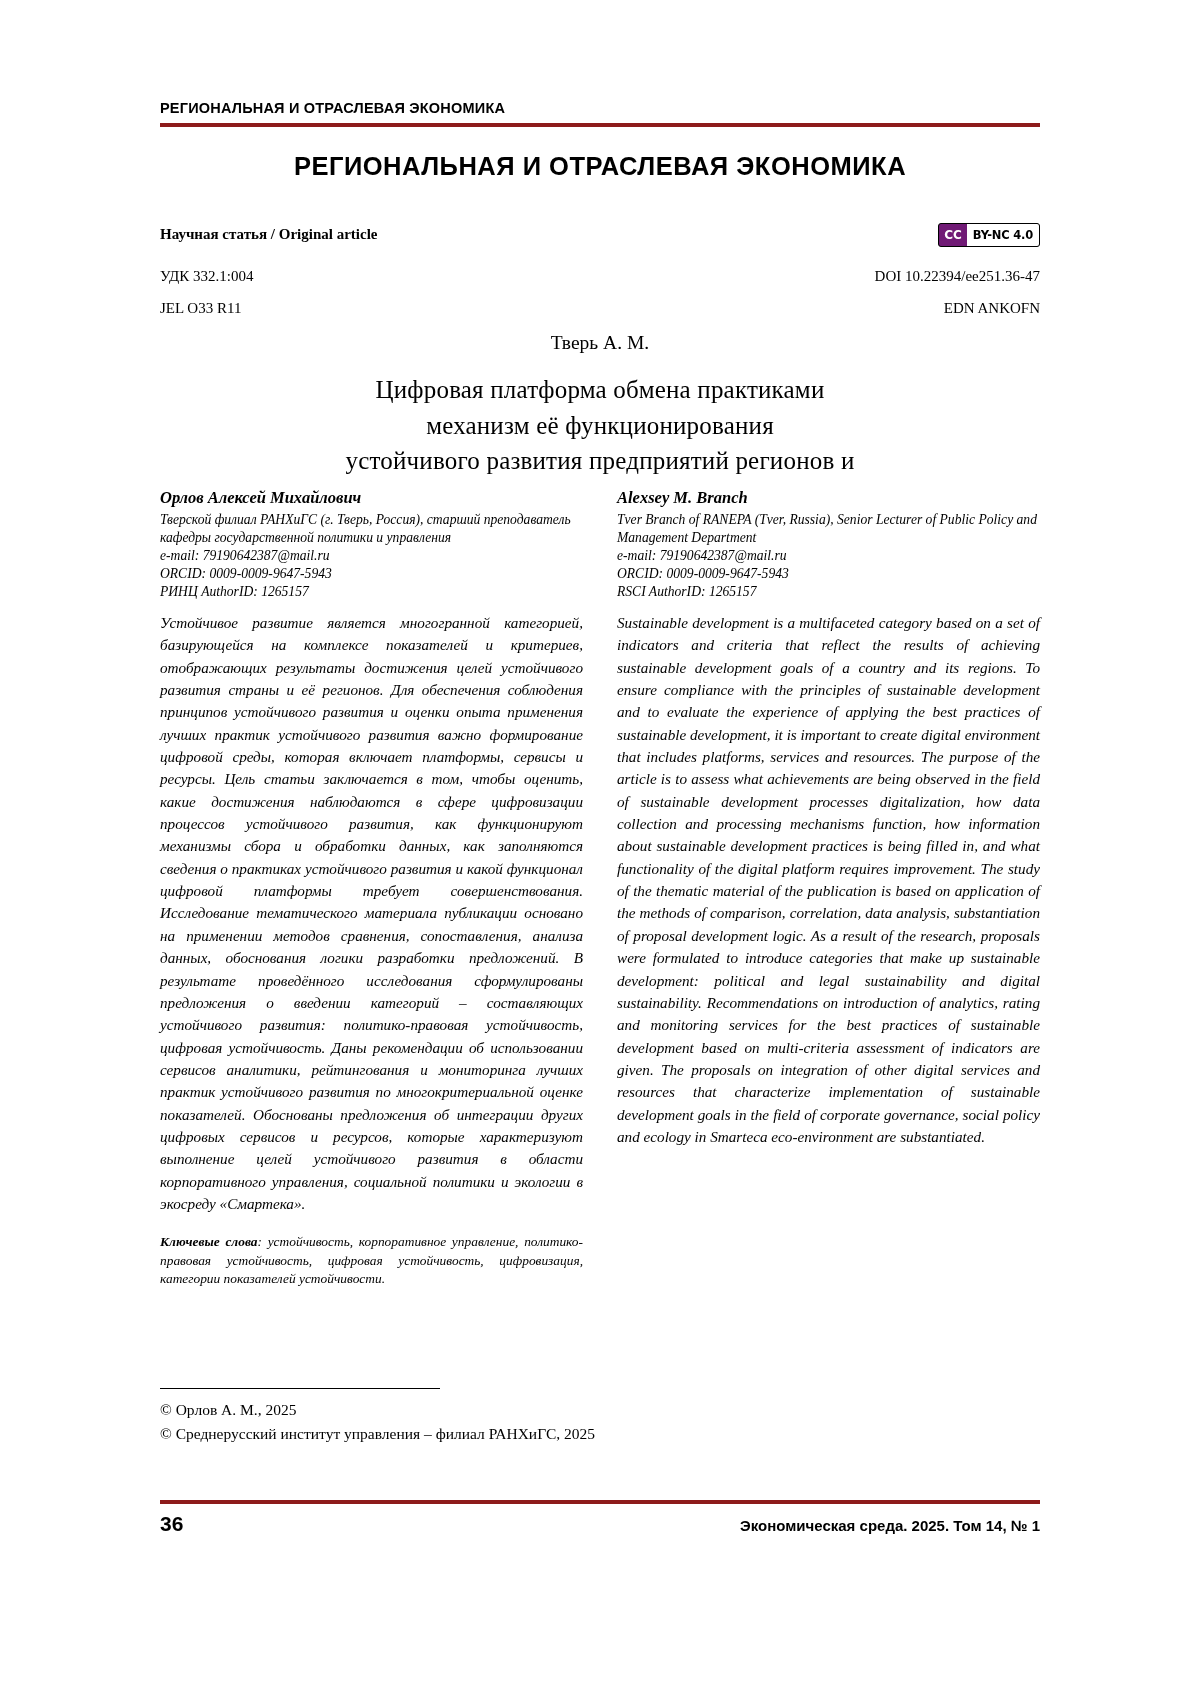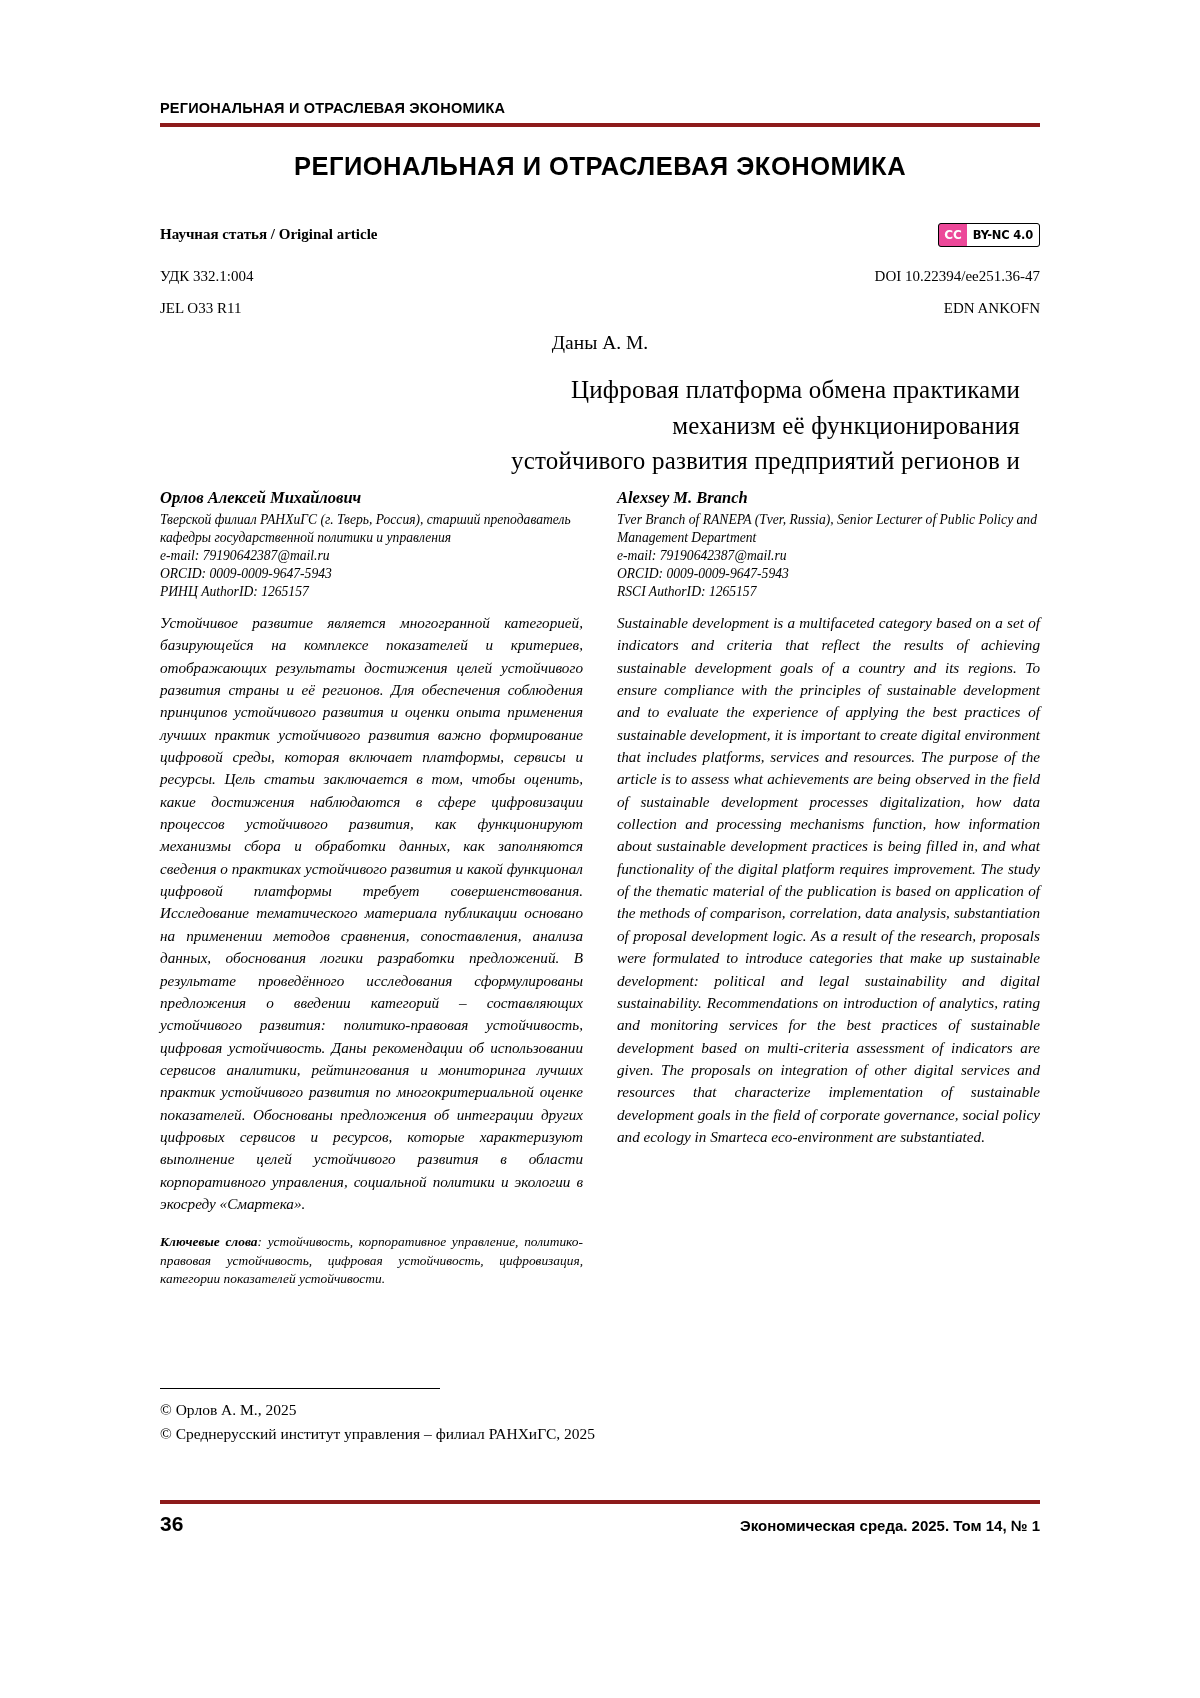--- a/index.html
+++ b/index.html
@@ -73,21 +73,21 @@
     top: 223px;
     display: flex;
     align-items: stretch;
     height: 22px;
     border: 1px solid #000;
     border-radius: 3px;
     overflow: hidden;
     background: #000;
   }
   .cc-badge .cc-left {
-    background: #ec4899;
+    background: #701a75;
     color: #fff;
     font-family: "DejaVu Sans", sans-serif;
     font-size: 12px;
     font-weight: bold;
     display: flex;
     align-items: center;
     padding: 0 5px;
   }
   .cc-badge .cc-right {
     background: #fff;
@@ -122,21 +122,21 @@
     font-size: 19.5px;
     font-family: "Liberation Serif", serif;
   }
 
   
   .article-title {
     position: absolute;
     left: 180px;
     top: 372px;
     width: 840px;
-    text-align: right;
+    text-align: center;
     font-family: "Liberation Serif", serif;
     font-size: 25px;
     line-height: 1.42;
     letter-spacing: 0.2px;
   }
   .article-title .line { display: block; }
 
   
   .authors {
     position: absolute;
@@ -252,21 +252,21 @@
   <div class="meta-row row-udk">
     <span class="left">УДК 332.1:004</span>
     <span class="right">DOI 10.22394/ee251.36-47</span>
   </div>
 
   <div class="meta-row row-jel">
     <span class="left">JEL O33 R11</span>
     <span class="right">EDN ANKOFN</span>
   </div>
 
-  <div class="author-line">Даны А. М.</div>
+  <div class="author-line">Тверь А. М.</div>
 
   <div class="article-title">
     <span class="line">Цифровая платформа обмена практиками</span>
     <span class="line">механизм её функционирования</span>
     <span class="line">устойчивого развития предприятий регионов и</span>
   </div>
 
   <div class="authors">
     <div class="author-col">
       <div class="author-name">Орлов Алексей Михайлович</div>

